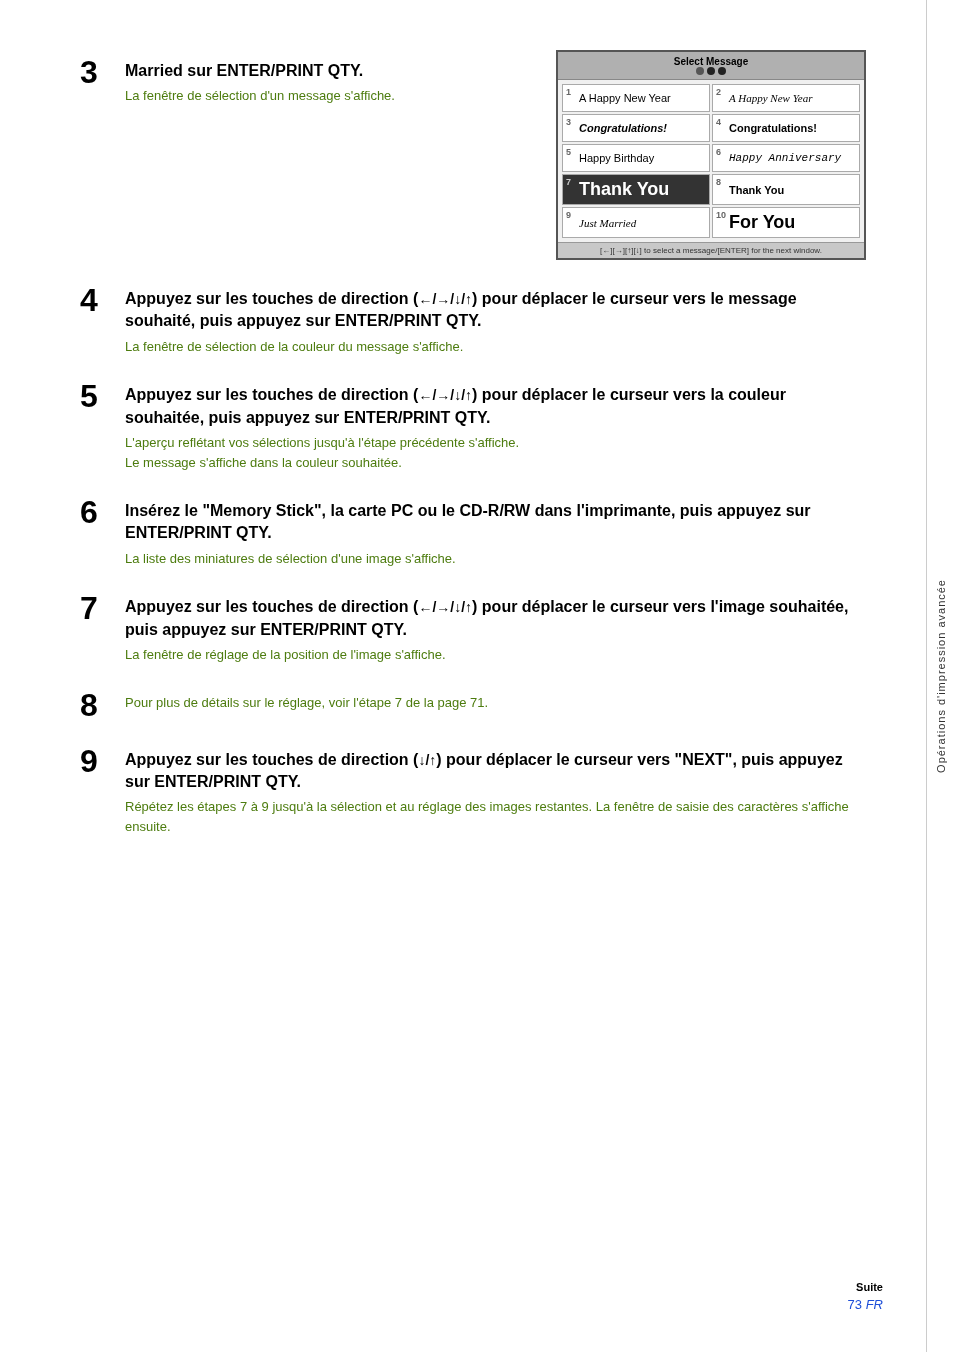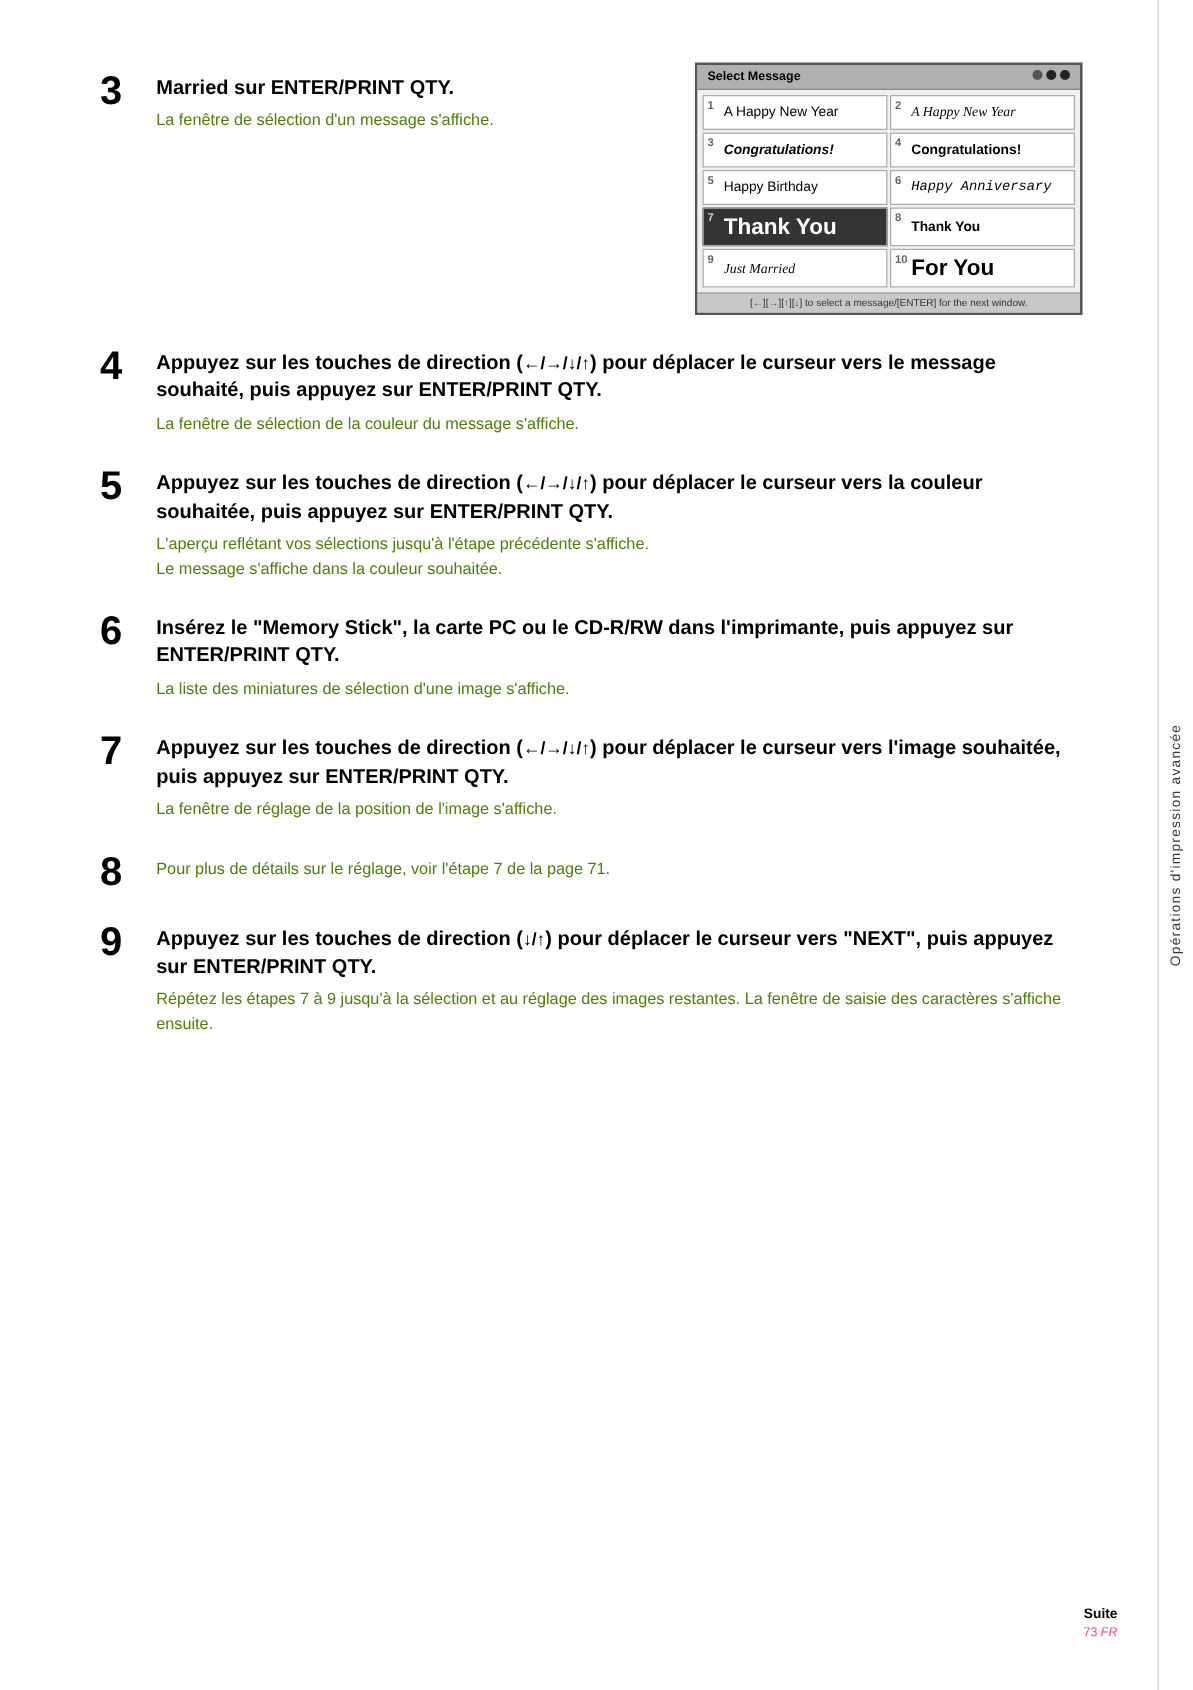--- a/index.html
+++ b/index.html
@@ -97,21 +97,23 @@
       margin-top: -10px;
     }
 
     .panel-header {
       background: #b0b0b0;
       padding: 4px 8px;
       font-size: 10px;
       color: #000;
       display: flex;
       justify-content: space-between;
+      align-items: center;
       border-bottom: 1px solid #888;
+      flex-direction: column;
     }
 
     .panel-header-title {
       font-size: 10px;
       font-weight: bold;
     }
 
     .panel-dots {
       display: flex;
       gap: 3px;
@@ -196,36 +198,36 @@
     .step-num-bold {
       font-size: 32px;
       font-weight: 900;
       color: #000;
     }
 
     
     .page-footer {
       position: absolute;
       bottom: 40px;
-      right: 60px;
+      right: 71px;
       display: flex;
       flex-direction: column;
       align-items: flex-end;
       gap: 4px;
     }
 
     .footer-suite {
       font-size: 11px;
       font-weight: bold;
       color: #000;
     }
 
     .footer-page {
-      font-size: 10px;
-      color: #ec4899;
+      font-size: 13px;
+      color: #1d4ed8;
     }
 
     .step-title .arrow {
       font-size: 14px;
     }
   </style>
 </head>
 <body>
 
 <div class="page">

